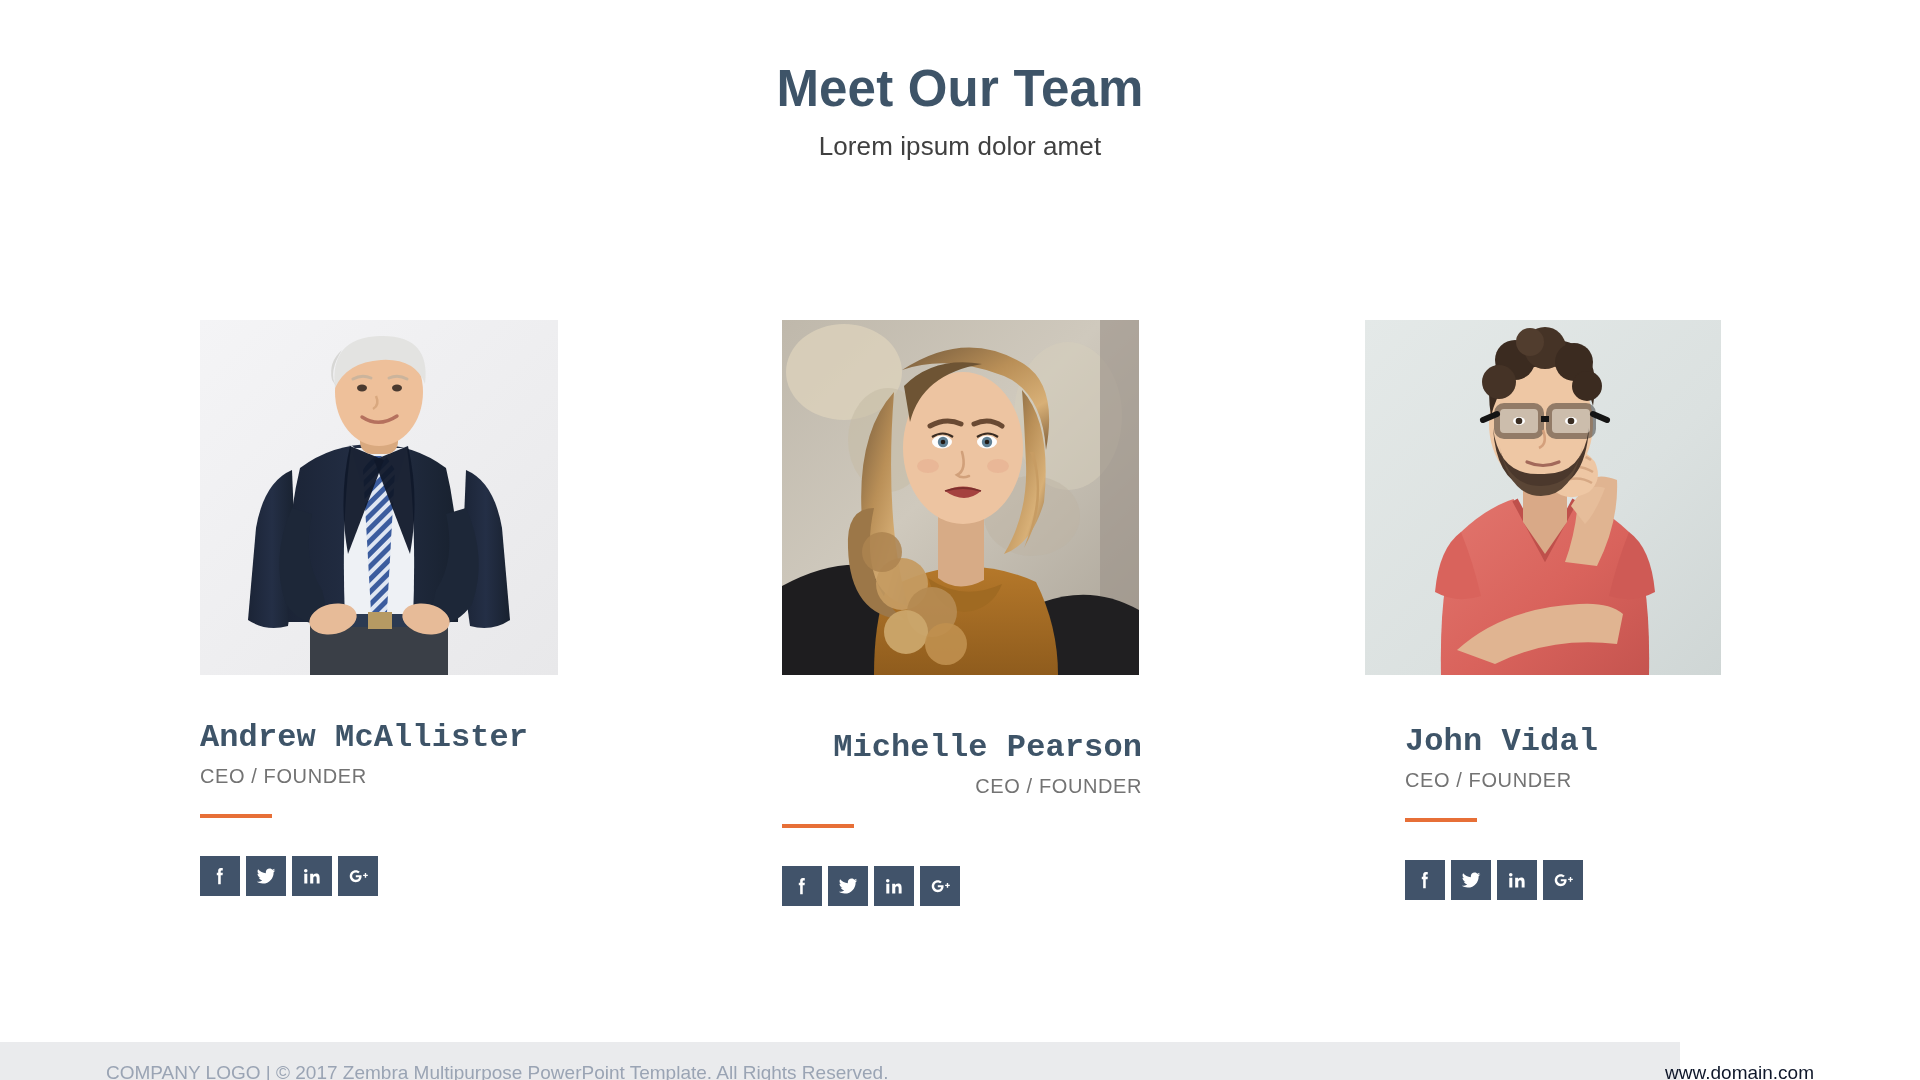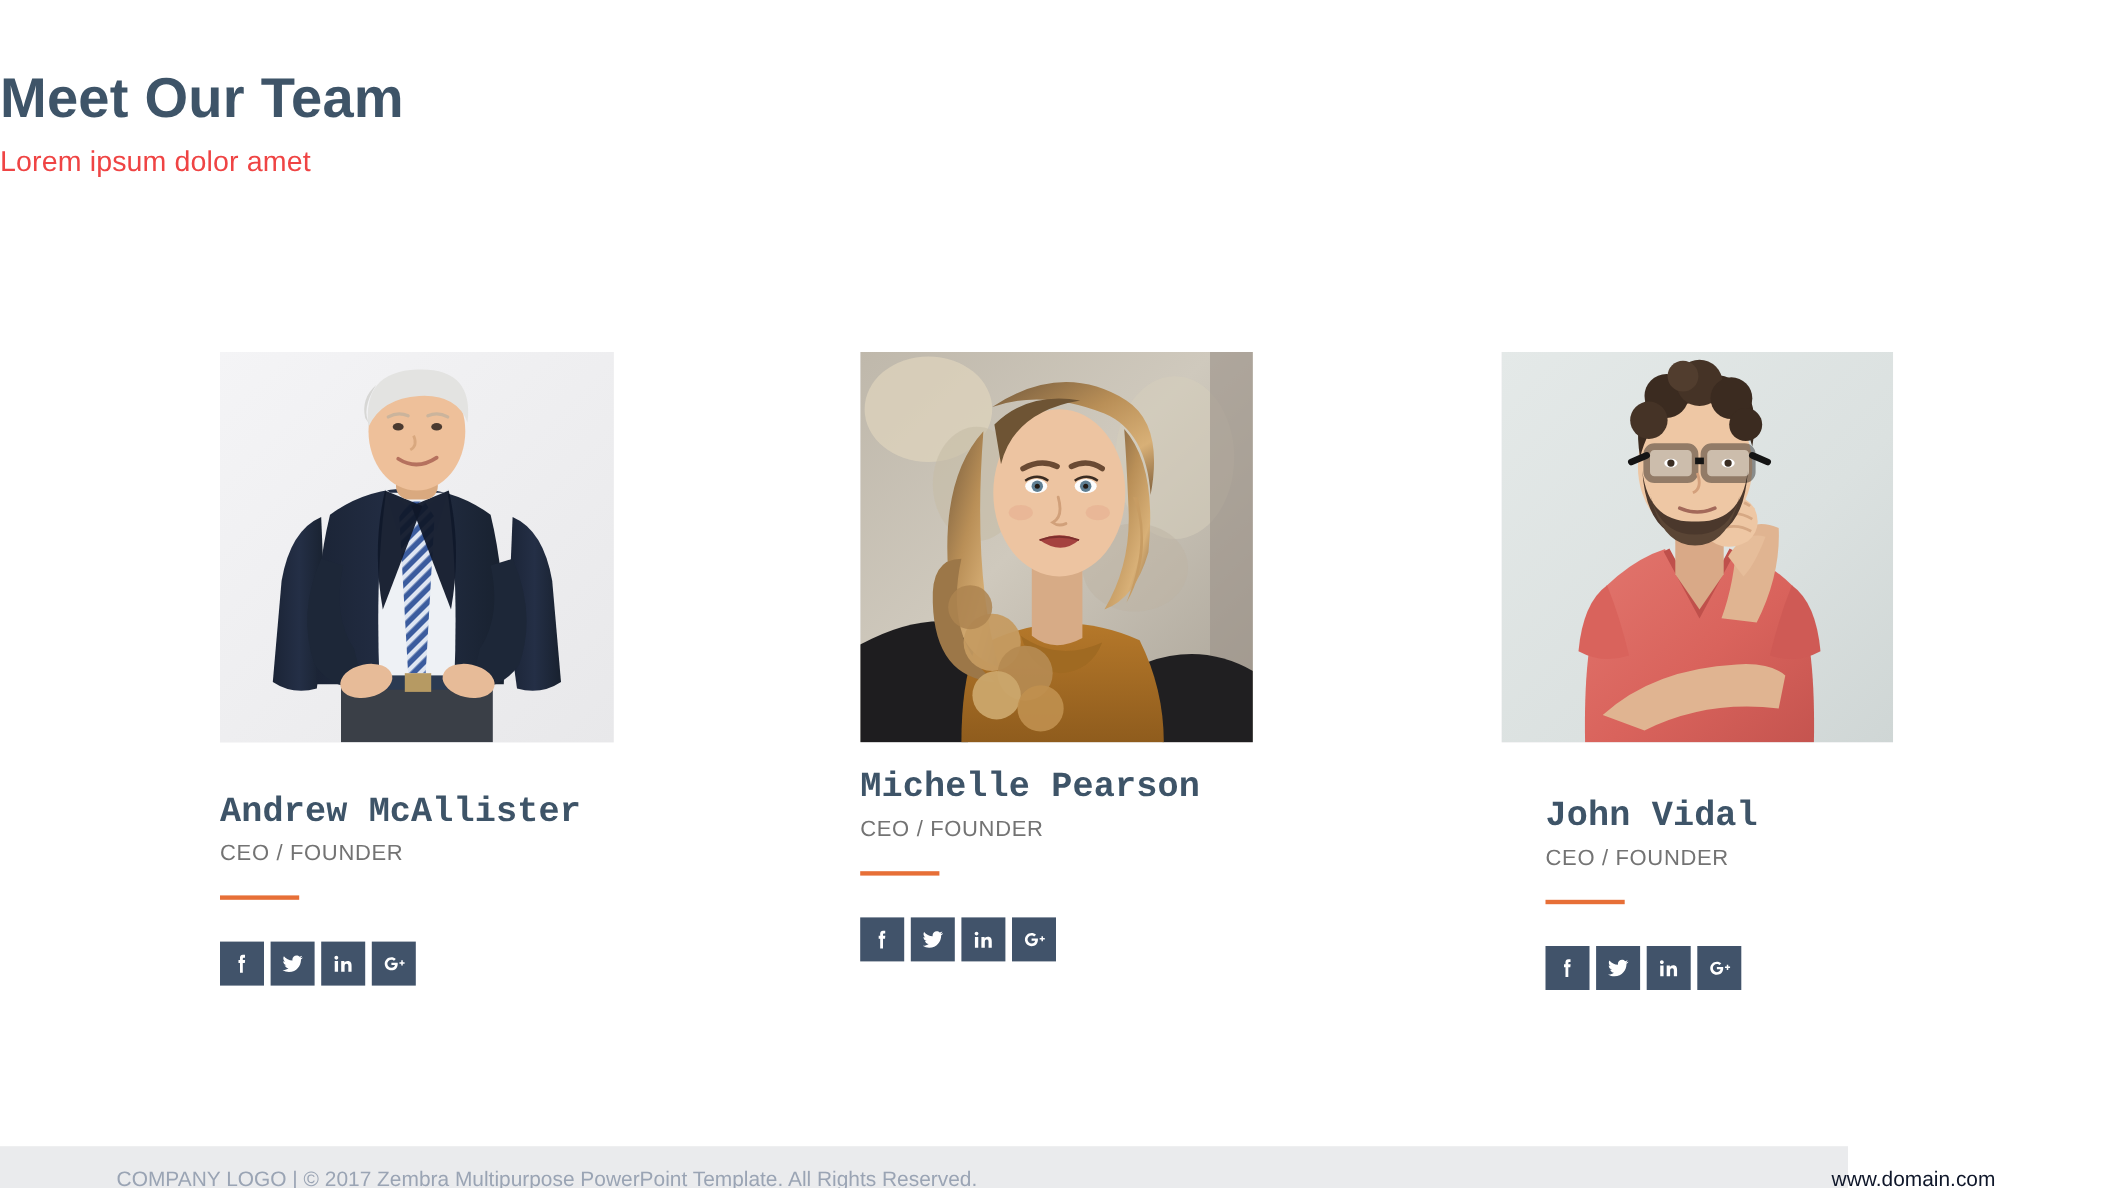--- a/index.html
+++ b/index.html
@@ -5,34 +5,34 @@
   * { margin:0; padding:0; box-sizing:border-box; }
   html, body {
     width:1920px; height:1080px;
     background:#ffffff;
     font-family:"Liberation Sans", sans-serif;
     overflow:hidden;
   }
   #page { position:relative; width:1920px; height:1080px; background:#fff; }
 
   
-  .header { position:absolute; top:0; left:0; width:1920px; text-align:left; }
+  .header { position:absolute; top:0; left:0; width:1920px; text-align:center; }
   .page-title {
     margin-top:62px;
     font-size:51px;
     font-weight:bold;
     color:#3e5468;
     letter-spacing:0.2px;
     line-height:1.04;
   }
   .page-subtitle {
     margin-top:16px;
     font-size:26px;
     font-weight:normal;
-    color:#ef4444;
+    color:#404040;
     letter-spacing:0.1px;
   }
 
   
   .cards { position:absolute; top:320px; left:0; width:1920px; height:640px; }
   .card { position:absolute; top:0; width:360px; }
   .card-0 { left:200px; }
   .card-1 { left:782px; }
   .card-2 { left:1365px; }
 
@@ -42,21 +42,21 @@
     height:355px;
     overflow:hidden;
     background:#efeff1;
   }
   .card-1 .photo { width:357px; }
   .card-2 .photo { width:356px; }
   .photo svg { display:block; width:100%; height:100%; }
 
   .card-body { position:relative; }
   .card-0 .card-body { padding-top:45px; }
-  .card-1 .card-body { padding-top:23px; }
+  .card-1 .card-body { padding-top:55px;text-align:right; }
   .card-2 .card-body { padding-top:49px;margin-left:40px; }
 
   .member-name {
     font-size:32px;
     font-weight:bold;
     color:#3e5468;
     line-height:1.1;
     letter-spacing:0.1px;
     white-space:nowrap;
     font-family:Liberation Mono, monospace;

